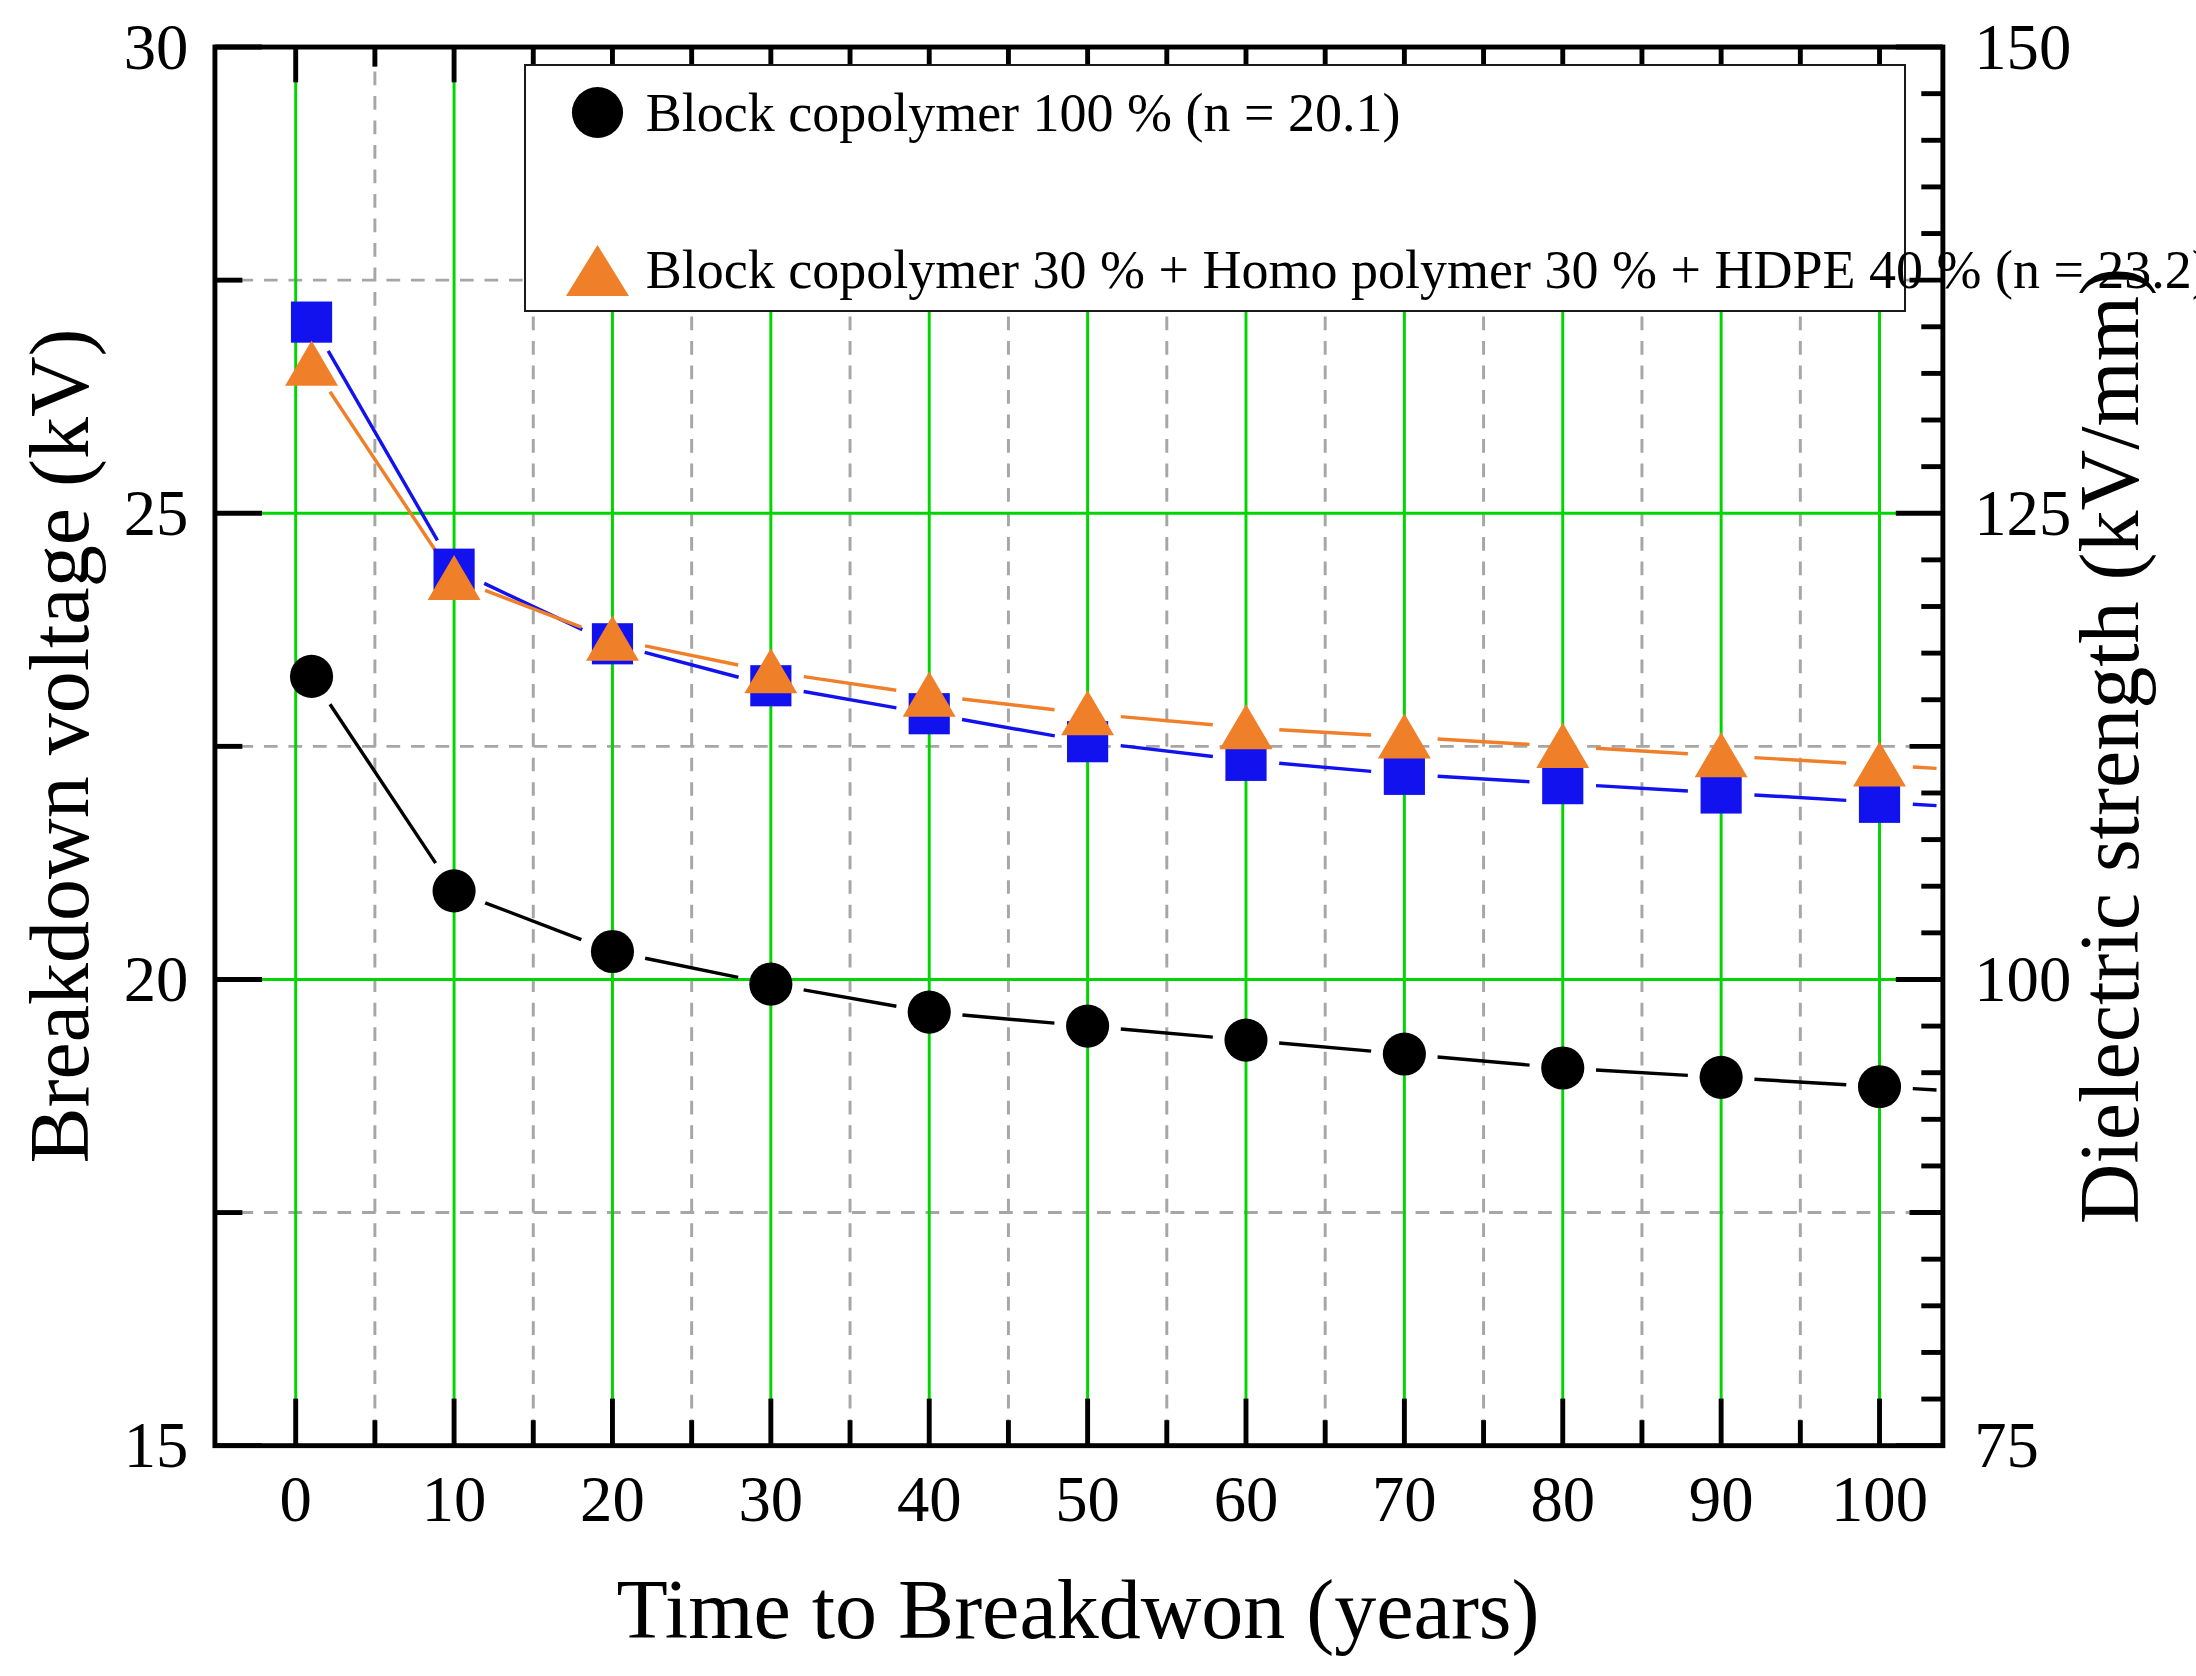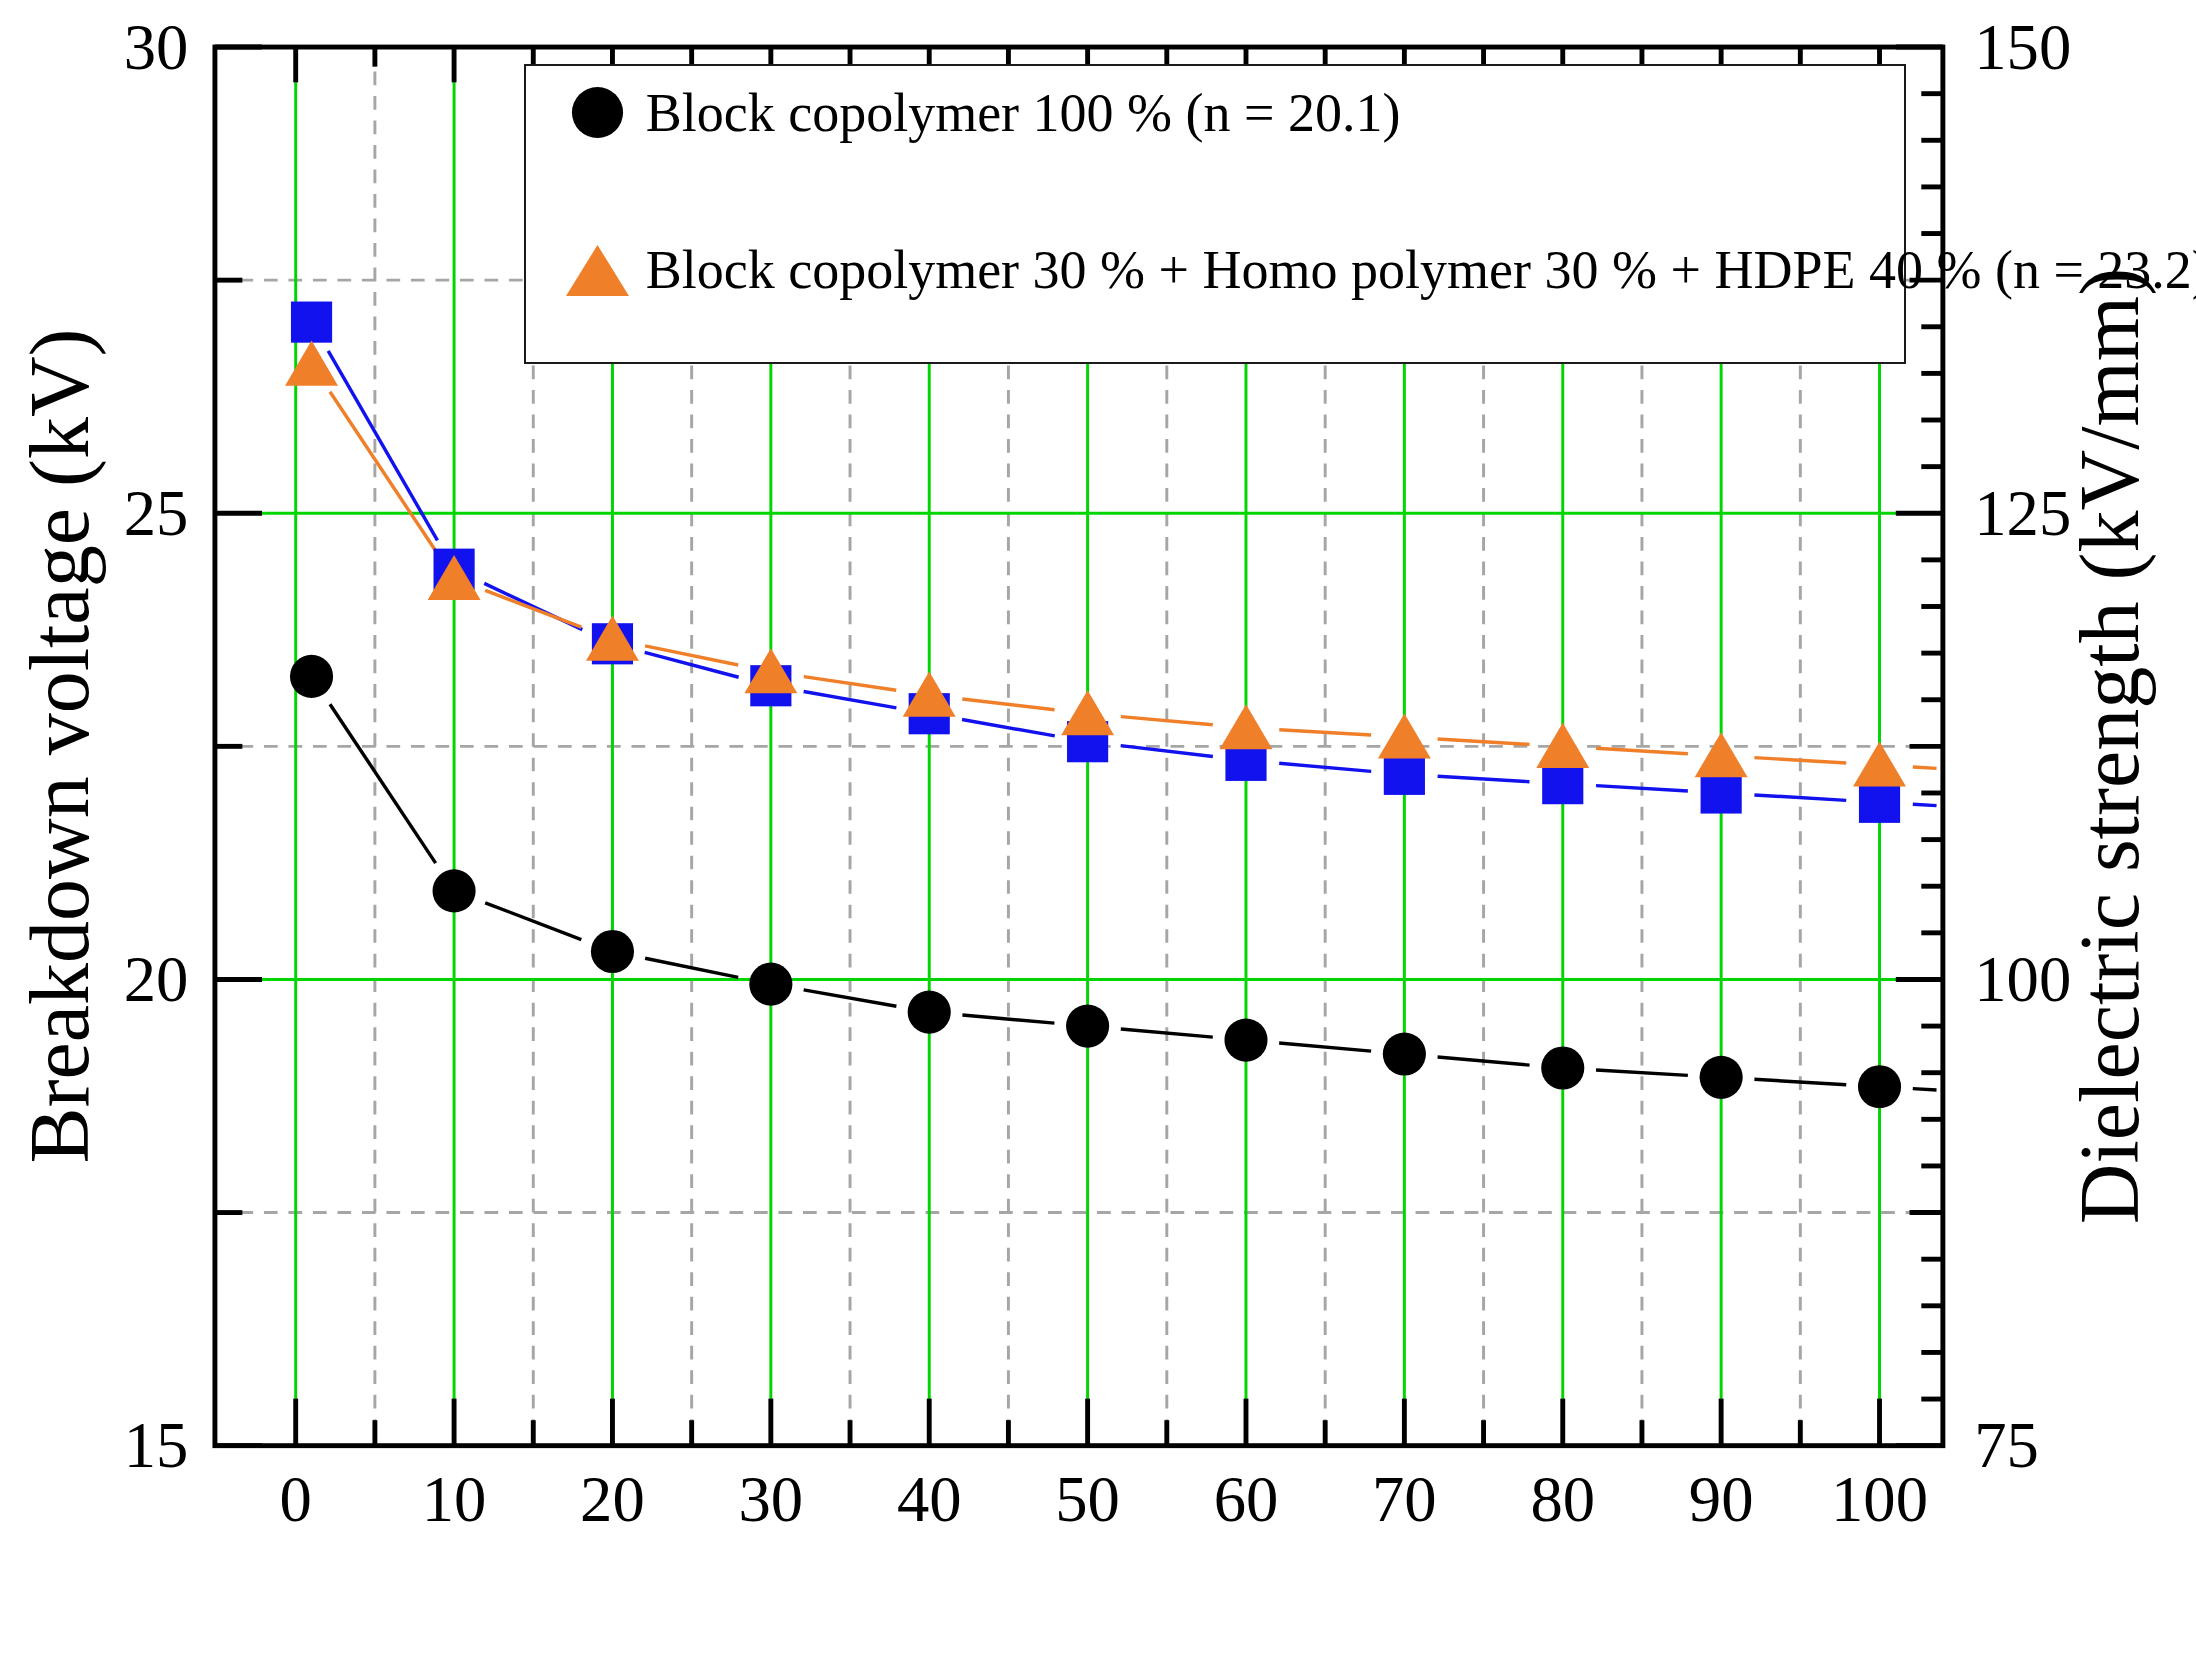--- a/index.html
+++ b/index.html
@@ -17,21 +17,21 @@
     font-size:84px;
     font-weight:normal;
     white-space:nowrap;
     color:#000;
   }
   .axis-title.x{left:1078px;top:1609px;transform:translate(-50%,-50%);}
   .axis-title.yl{left:59px;top:746px;transform:translate(-50%,-50%) rotate(-90deg);}
   .axis-title.yr{left:2109px;top:746px;transform:translate(-50%,-50%) rotate(-90deg);}
   .legend{
     position:absolute;
-    left:524px;top:64px;width:1382px;height:300px;
+    left:524px;top:64px;width:1382px;height:248px;
     box-sizing:border-box;
     border:2.9px solid #1a1a1a;
     background:#ffffff;
   }
   .legend-row{
     position:absolute;left:0;width:100%;height:78px;
     display:flex;align-items:center;
   }
   .legend-row.r0{top:7.8px;}
   .legend-row.r1{top:86px;}
@@ -240,20 +240,21 @@
       <text x="192" y="1497" text-anchor="end" fill="#000" font-size="66" font-family="&quot;Liberation Serif&quot;,&quot;DejaVu Serif&quot;,serif">15</text>
       <text x="192" y="1021.3333333333333" text-anchor="end" fill="#000" font-size="66" font-family="&quot;Liberation Serif&quot;,&quot;DejaVu Serif&quot;,serif">20</text>
       <text x="192" y="545.6666666666666" text-anchor="end" fill="#000" font-size="66" font-family="&quot;Liberation Serif&quot;,&quot;DejaVu Serif&quot;,serif">25</text>
       <text x="192" y="70" text-anchor="end" fill="#000" font-size="66" font-family="&quot;Liberation Serif&quot;,&quot;DejaVu Serif&quot;,serif">30</text>
       <text x="2014" y="1497" text-anchor="start" fill="#000" font-size="66" font-family="&quot;Liberation Serif&quot;,&quot;DejaVu Serif&quot;,serif">75</text>
       <text x="2014" y="1021.3333333333333" text-anchor="start" fill="#000" font-size="66" font-family="&quot;Liberation Serif&quot;,&quot;DejaVu Serif&quot;,serif">100</text>
       <text x="2014" y="545.6666666666666" text-anchor="start" fill="#000" font-size="66" font-family="&quot;Liberation Serif&quot;,&quot;DejaVu Serif&quot;,serif">125</text>
       <text x="2014" y="70" text-anchor="start" fill="#000" font-size="66" font-family="&quot;Liberation Serif&quot;,&quot;DejaVu Serif&quot;,serif">150</text>
     </svg>
 
+  <div class="axis-title x">Time to Breakdwon (years)</div>
 
   <div class="axis-title yl">Breakdown voltage (kV)</div>
 
   <div class="axis-title yr">Dielectric strength (kV/mm)</div>
 
   <div class="legend">
     <div class="legend-row r0">
       <svg class="legend-mark" viewBox="0 0 70 60">
         <circle cx="35" cy="30" r="26" fill="#000000"></circle>
       </svg>

